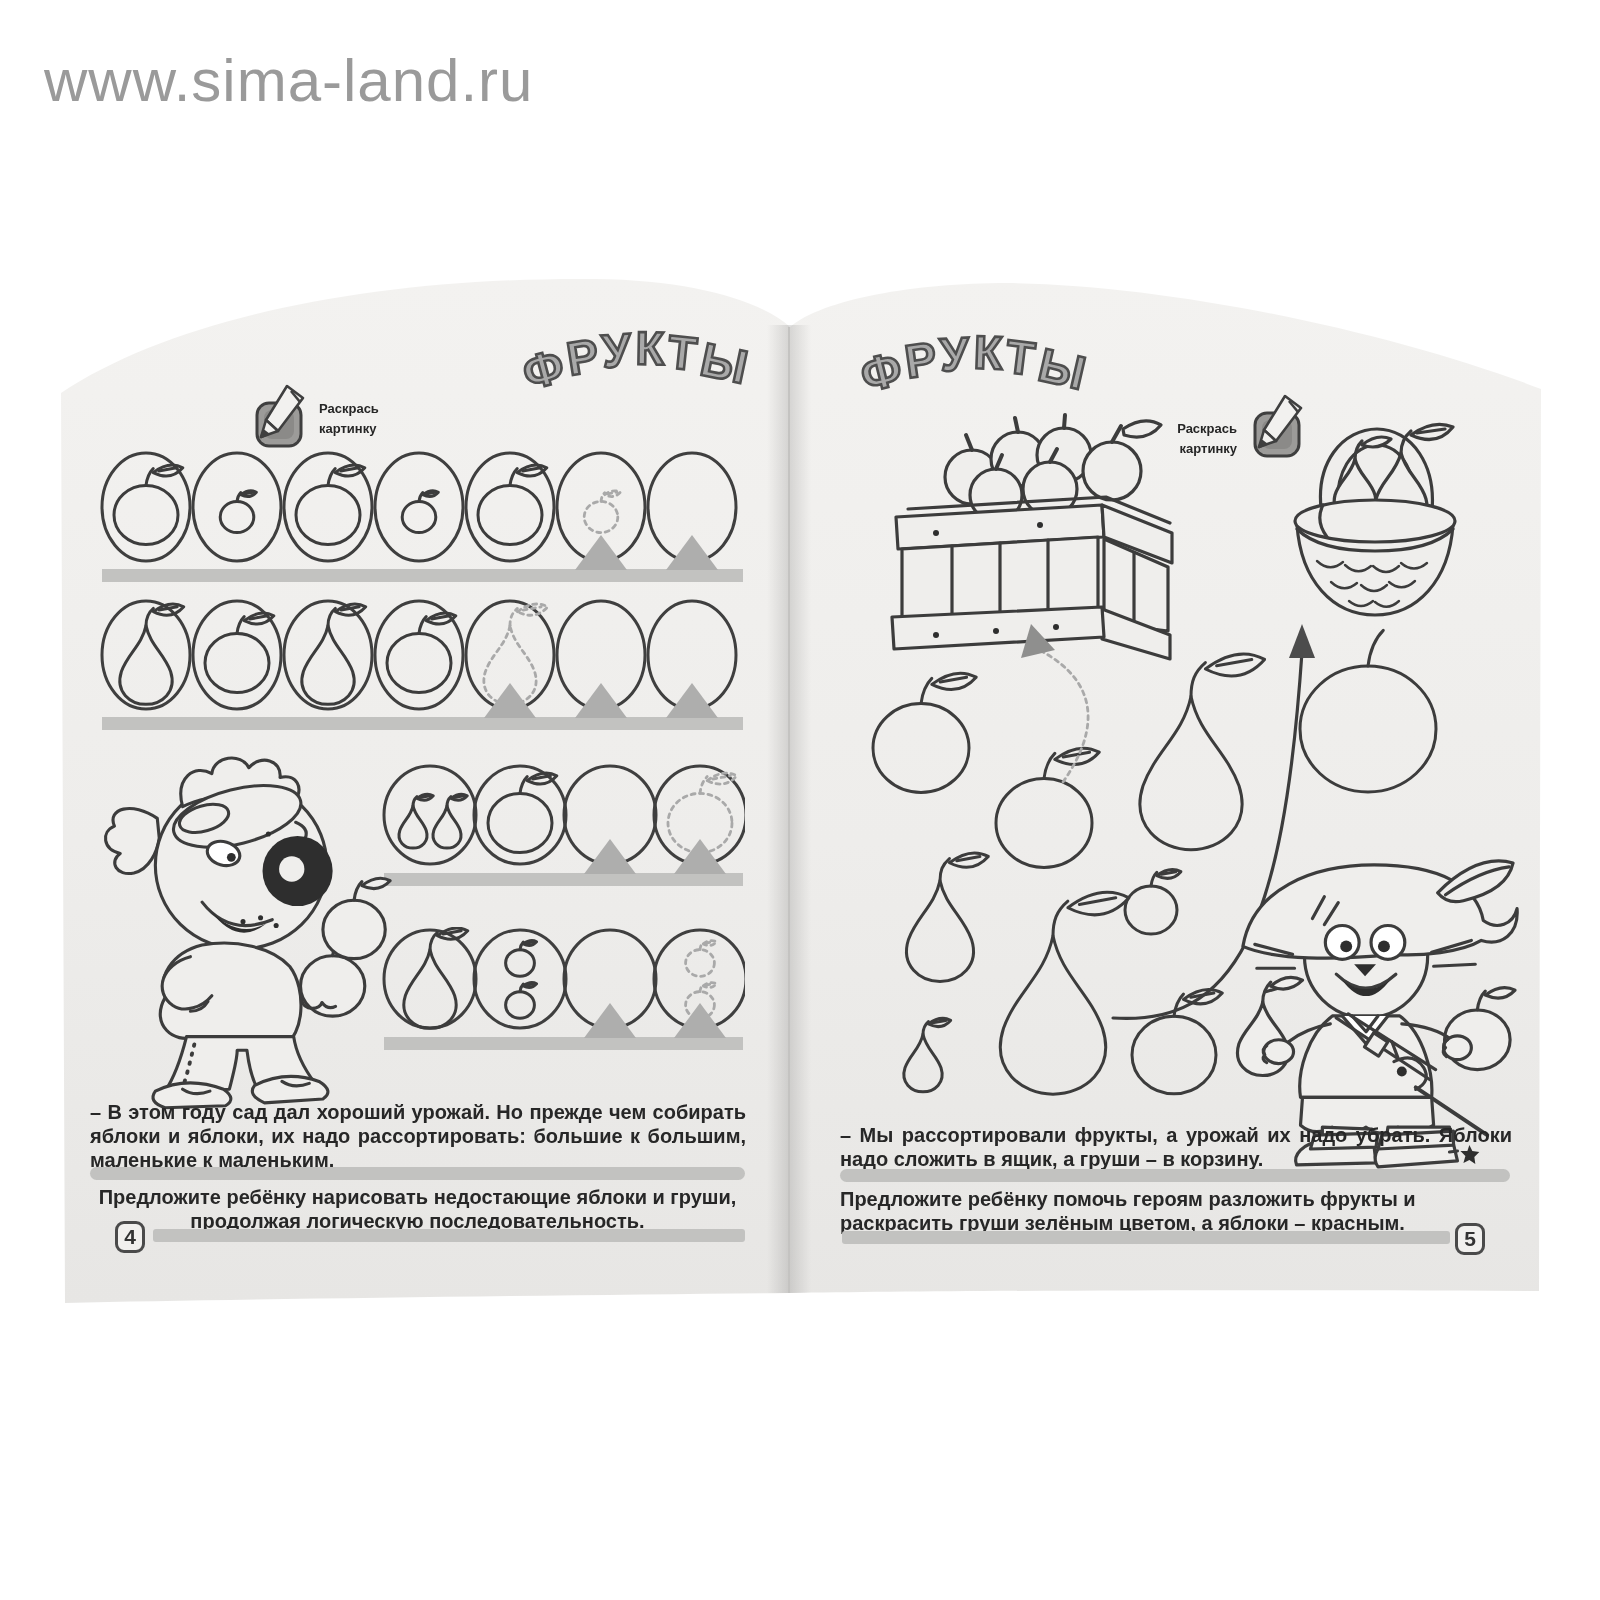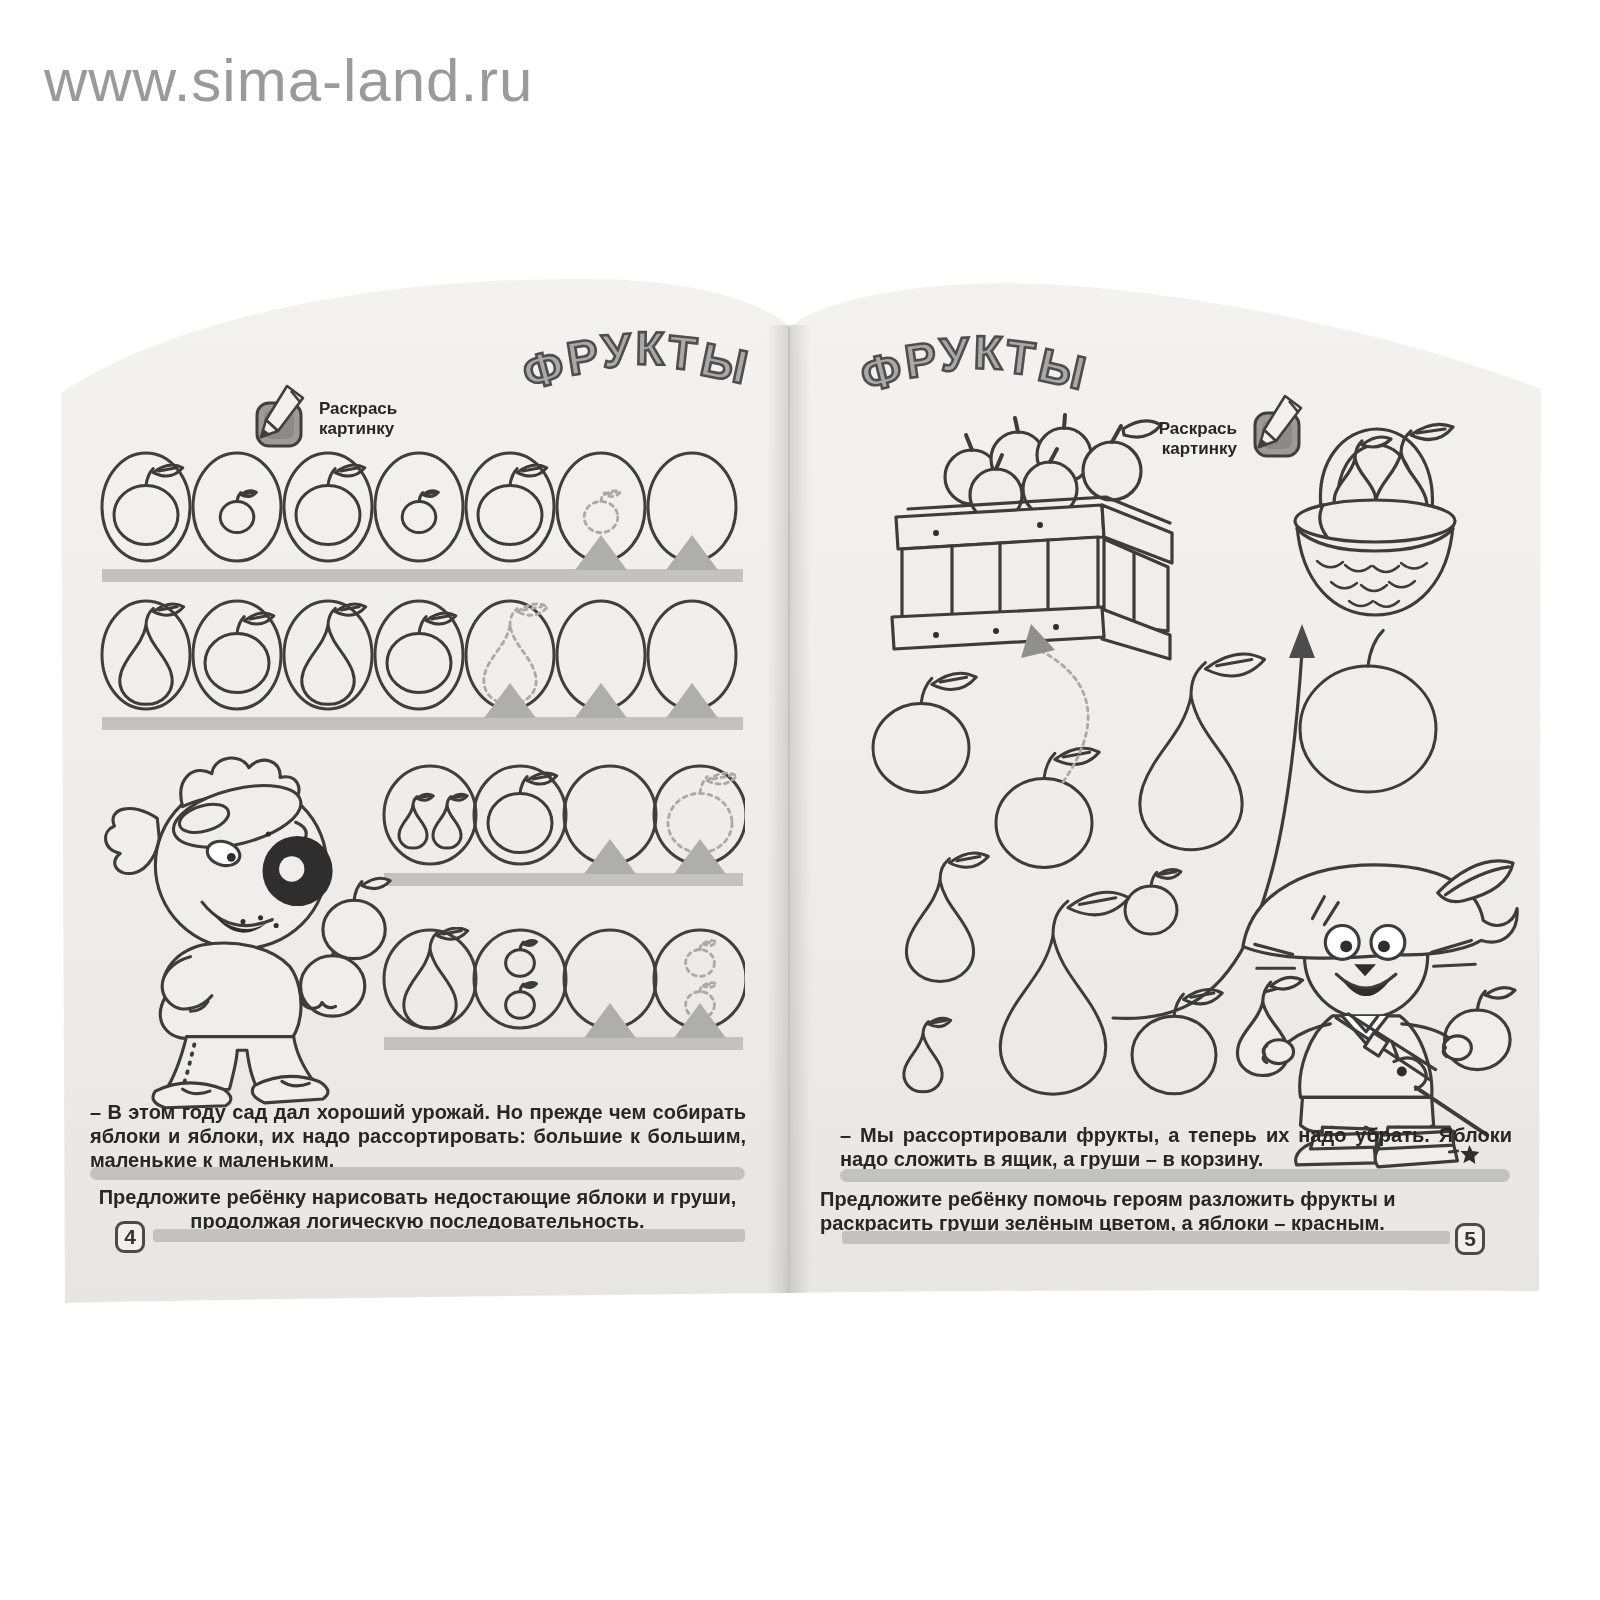--- a/index.html
+++ b/index.html
@@ -8,21 +8,21 @@
   .watermark{position:absolute;left:44px;top:46px;font-size:60px;font-weight:400;
              color:var(--wm,#9a9a9a);letter-spacing:1px}
   .book{position:absolute;left:55px;top:255px;width:1492px;height:1056px}
   .book > svg.bg{position:absolute;left:0;top:0;width:1492px;height:1056px}
   .abs{position:absolute}
   .pgwrap{display:contents}
   .title{position:absolute;font-weight:bold;font-size:47px;letter-spacing:4px;
          color:var(--tfill,#a9a9a9);-webkit-text-stroke:2.6px var(--tline,#4e4e4e);
          text-align:center;white-space:nowrap}
   .title span{display:inline-block}
-  .hintlbl{position:absolute;font-size:17px;line-height:20px;font-weight:bold;color:#262626}
+  .hintlbl{position:absolute;font-size:13px;line-height:20px;font-weight:bold;color:#262626}
   .seqrow{position:absolute;left:45px;width:645px;height:142px}
   .circ{fill:none;stroke:#3f3f3f;stroke-width:3}
   .gink{fill:none;stroke:var(--ink,#3c3c3c);stroke-width:3;stroke-linecap:round;stroke-linejoin:round}
   .gink *{vector-effect:non-scaling-stroke}
   .gdash{fill:none;stroke:var(--dash,#a9a9a9);stroke-width:2.8;stroke-dasharray:4 4.5;
          stroke-linecap:round;stroke-linejoin:round}
   .gdash *{vector-effect:non-scaling-stroke}
   .ink{fill:none;stroke:var(--ink,#3c3c3c);stroke-width:3.2;stroke-linecap:round;stroke-linejoin:round}
   .dialog{position:absolute;font-size:20px;line-height:24px;font-weight:600;color:#272727;
           text-align:justify}
@@ -464,19 +464,19 @@
         <path d="M76,264 L206,264 L208,292 Q190,304 172,294 Q156,306 140,294 Q122,306 106,294 Q88,304 74,292 Z" fill="#efeeec"></path>
         <path d="M96,294 L96,308 C76,310 66,322 70,332 L150,330 L146,296 Z" fill="#efeeec"></path>
         <path d="M88,302 L152,300 L150,314 L84,316 Z" fill="#efeeec"></path>
         <path d="M162,294 L160,308 C150,314 146,326 152,334 L232,328 L224,294 Z" fill="#efeeec"></path>
         <path d="M156,302 L228,298 L228,312 L152,316 Z" fill="#efeeec"></path>
         <path d="M244,312 l3,6 7,1 -5,5 1,7 -6,-4 -6,3 2,-7 -5,-5 7,0 Z" fill="#2e2e2e" stroke="none"></path>
         <path d="M232,318 l-8,1"></path>
       </g>
     </svg>
 
-    <div class="dialog" style="left:785px;top:868px;width:672px">– Мы рассортировали фрукты, а теперь их надо убрать. Яблоки надо сложить в ящик, а груши – в корзину.</div>
+    <div class="dialog" style="left:785px;top:868px;width:672px">– Мы рассортировали фрукты, а урожай их надо убрать. Яблоки надо сложить в ящик, а груши – в корзину.</div>
     <div class="sep" style="left:785px;top:914px;width:670px"></div>
-    <div class="tip" style="left:765px;top:932px;width:660px">Предложите ребёнку помочь героям разложить фрукты и раскрасить груши зелёным цветом, а яблоки – красным.</div>
+    <div class="tip" style="left:785px;top:932px;width:660px">Предложите ребёнку помочь героям разложить фрукты и раскрасить груши зелёным цветом, а яблоки – красным.</div>
     <div class="sep" style="left:787px;top:976px;width:608px;border-radius:3px"></div>
     <div class="pagenum" style="left:1400px;top:968px">5</div>
   </div>
 </div>
 
 </body></html>

